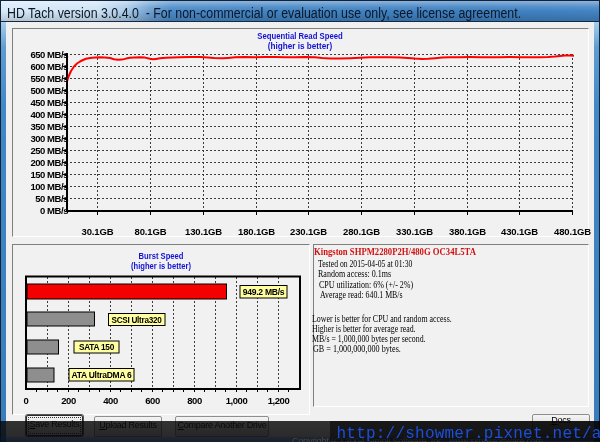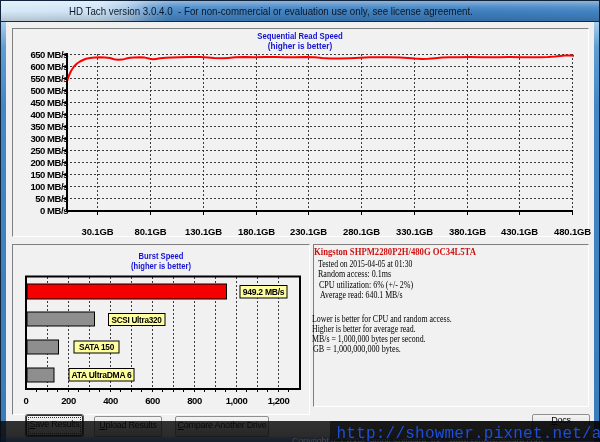--- a/index.html
+++ b/index.html
@@ -4,21 +4,21 @@
 <style>
 html,body{margin:0;padding:0;}
 body{width:600px;height:442px;position:relative;overflow:hidden;background:#f0f0f0;font-family:"Liberation Sans",sans-serif;}
 .abs{position:absolute;}
 
 #outline{left:0;top:0;width:598px;height:440px;border:1px solid #10233a;}
 #titlebar{left:1px;top:1px;width:598px;height:20px;
  background:linear-gradient(90deg,#d7e9f8 0%,#cfe4f6 16%,#a9c9e8 21%,#6ca0d2 25%,#4a8ac8 28.5%,#4284c4 45%,#3e80c1 80%,#4384c4 100%);}
 #titleshade{left:1px;top:1px;width:598px;height:20px;
  background:linear-gradient(180deg,rgba(255,255,255,.4) 0%,rgba(255,255,255,.1) 30%,rgba(0,0,0,0) 50%,rgba(0,0,0,.16) 100%);}
-#titletext{left:7px;top:5px;width:580px;height:14px;font-size:11px;color:#0c1624;white-space:nowrap;text-align:center;}
+#titletext{left:7px;top:5px;width:580px;height:14px;font-size:14px;color:#0c1624;white-space:nowrap;}
 #tt{display:inline-block;transform:scaleX(0.884);transform-origin:0 0;}
 #titleline{left:1px;top:21px;width:598px;height:1px;background:#16293e;}
 #bleft{left:1px;top:22px;width:5px;height:420px;background:linear-gradient(180deg,#a6cfeb 0%,#5f9dd2 6%,#4288c6 20%,#3c80be 70%,#3a7cba 100%);}
 #bright{left:594px;top:22px;width:5px;height:420px;background:linear-gradient(180deg,#a6cfeb 0%,#5f9dd2 6%,#4288c6 20%,#3c80be 70%,#3a7cba 100%);}
 #client{left:6px;top:22px;width:588px;height:420px;background:#f0f0f0;}
 
 .panel{background:#f1f1f1;border-top:1px solid #7f7f7f;border-left:1px solid #7f7f7f;border-right:1px solid #ffffff;border-bottom:1px solid #ffffff;}
 #paneltop{left:12px;top:28px;width:575px;height:207px;}
 #panelburst{left:12px;top:244px;width:296px;height:169px;}
 #panelinfo{left:313px;top:244px;width:274px;height:161px;}

